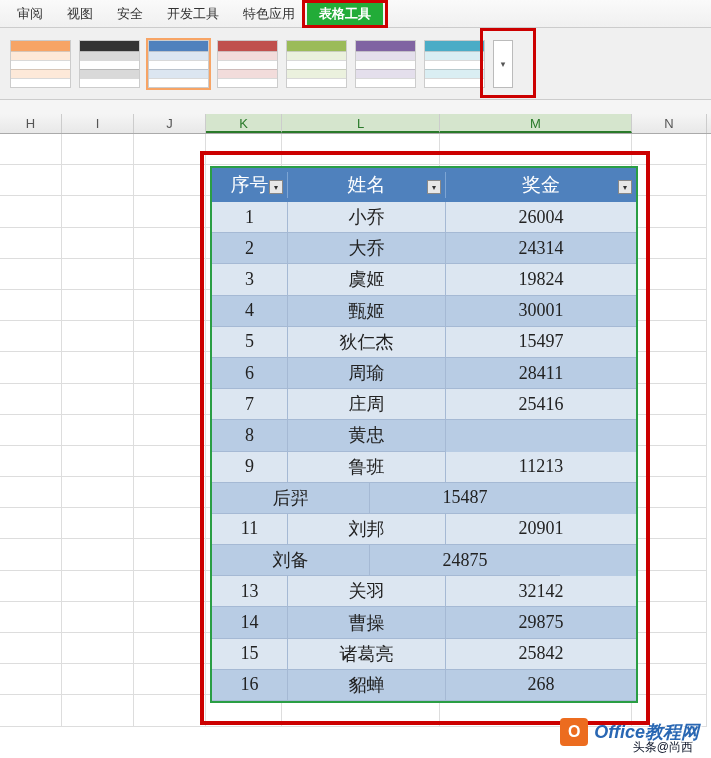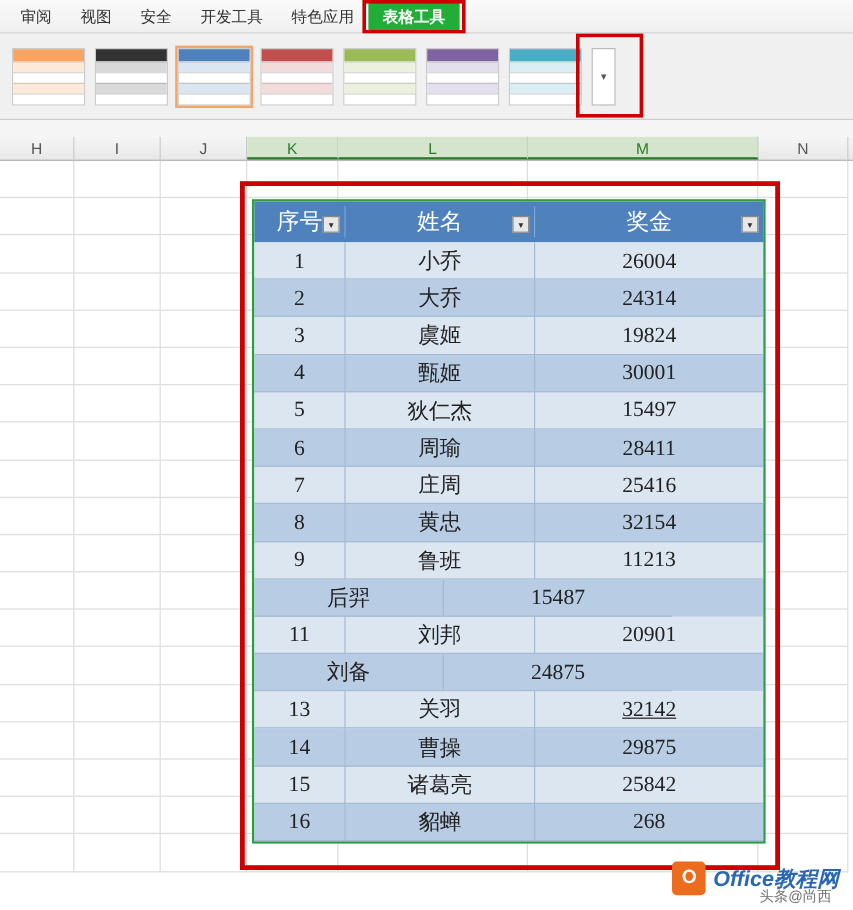--- a/index.html
+++ b/index.html
@@ -51,21 +51,21 @@
     .dt-cell { text-align: center; border-right: 1px solid #a5b9d4; border-bottom: 1px solid #a5b9d4; height: 100%; display: flex; align-items: center; justify-content: center; }
     .col-seq { width: 76px; }
     .col-name { width: 158px; }
     .col-bonus { width: 190px; }
     
     .highlight-red-table { border: 4px solid #c00; position: absolute; top: 17px; left: 200px; width: 450px; height: 574px; pointer-events: none; }
     
     .watermark { position: absolute; bottom: 8px; right: 12px; display: flex; align-items: center; gap: 6px; }
     .wm-logo { width: 28px; height: 28px; background: #ec6c1f; border-radius: 4px; display: flex; align-items: center; justify-content: center; color: #fff; font-weight: bold; font-size: 16px; }
     .wm-text { color: #2967b3; font-size: 18px; font-weight: bold; font-style: italic; text-shadow: 1px 1px 0 #fff; }
-    .wm-sub { position: absolute; bottom: -2px; right: 18px; font-size: 12px; color: #737373; }
+    .wm-sub { position: absolute; bottom: -2px; right: 18px; font-size: 12px; color: #0f172a; }
   </style>
 </head>
 <body>
 
 <div class="menu-bar">
   <div class="menu-item">审阅</div>
   <div class="menu-item">视图</div>
   <div class="menu-item">安全</div>
   <div class="menu-item">开发工具</div>
   <div class="menu-item">特色应用</div>
@@ -377,21 +377,20 @@
             <div class="dt-cell col-bonus" style="border-right: none;">28411</div>
           </div>
           <div class="dt-row">
             <div class="dt-cell col-seq">7</div>
             <div class="dt-cell col-name">庄周</div>
             <div class="dt-cell col-bonus" style="border-right: none;">25416</div>
           </div>
           <div class="dt-row">
             <div class="dt-cell col-seq">8</div>
             <div class="dt-cell col-name">黄忠</div>
-            <div class="dt-cell col-bonus" style="border-right: none;">32154</div>
           </div>
           <div class="dt-row">
             <div class="dt-cell col-seq">9</div>
             <div class="dt-cell col-name">鲁班</div>
             <div class="dt-cell col-bonus" style="border-right: none;">11213</div>
           </div>
           <div class="dt-row">
             <div class="dt-cell col-name">后羿</div>
             <div class="dt-cell col-bonus" style="border-right: none;">15487</div>
           </div>
@@ -400,21 +399,21 @@
             <div class="dt-cell col-name">刘邦</div>
             <div class="dt-cell col-bonus" style="border-right: none;">20901</div>
           </div>
           <div class="dt-row">
             <div class="dt-cell col-name">刘备</div>
             <div class="dt-cell col-bonus" style="border-right: none;">24875</div>
           </div>
           <div class="dt-row">
             <div class="dt-cell col-seq">13</div>
             <div class="dt-cell col-name">关羽</div>
-            <div class="dt-cell col-bonus" style="border-right: none; text-decoration: underline;">32142</div>
+            <div class="dt-cell col-bonus" style="border-right: none;">32142</div>
           </div>
           <div class="dt-row">
             <div class="dt-cell col-seq">14</div>
             <div class="dt-cell col-name">曹操</div>
             <div class="dt-cell col-bonus" style="border-right: none;">29875</div>
           </div>
           <div class="dt-row">
             <div class="dt-cell col-seq">15</div>
             <div class="dt-cell col-name">诸葛亮</div>
             <div class="dt-cell col-bonus" style="border-right: none;">25842</div>

